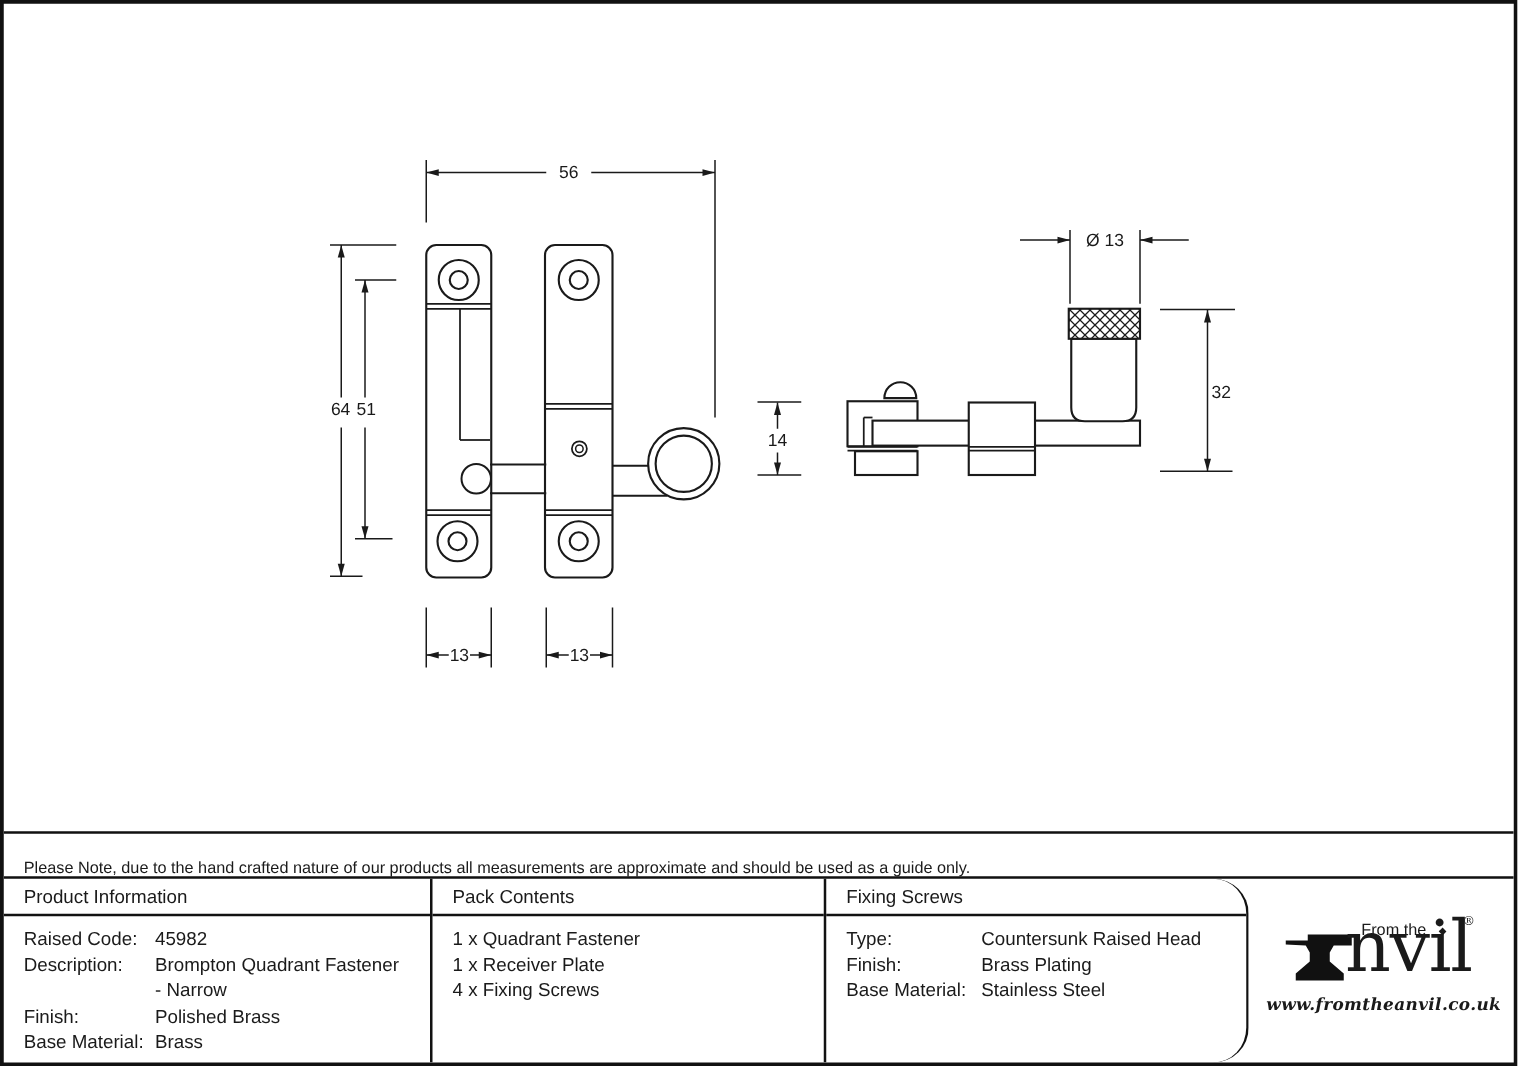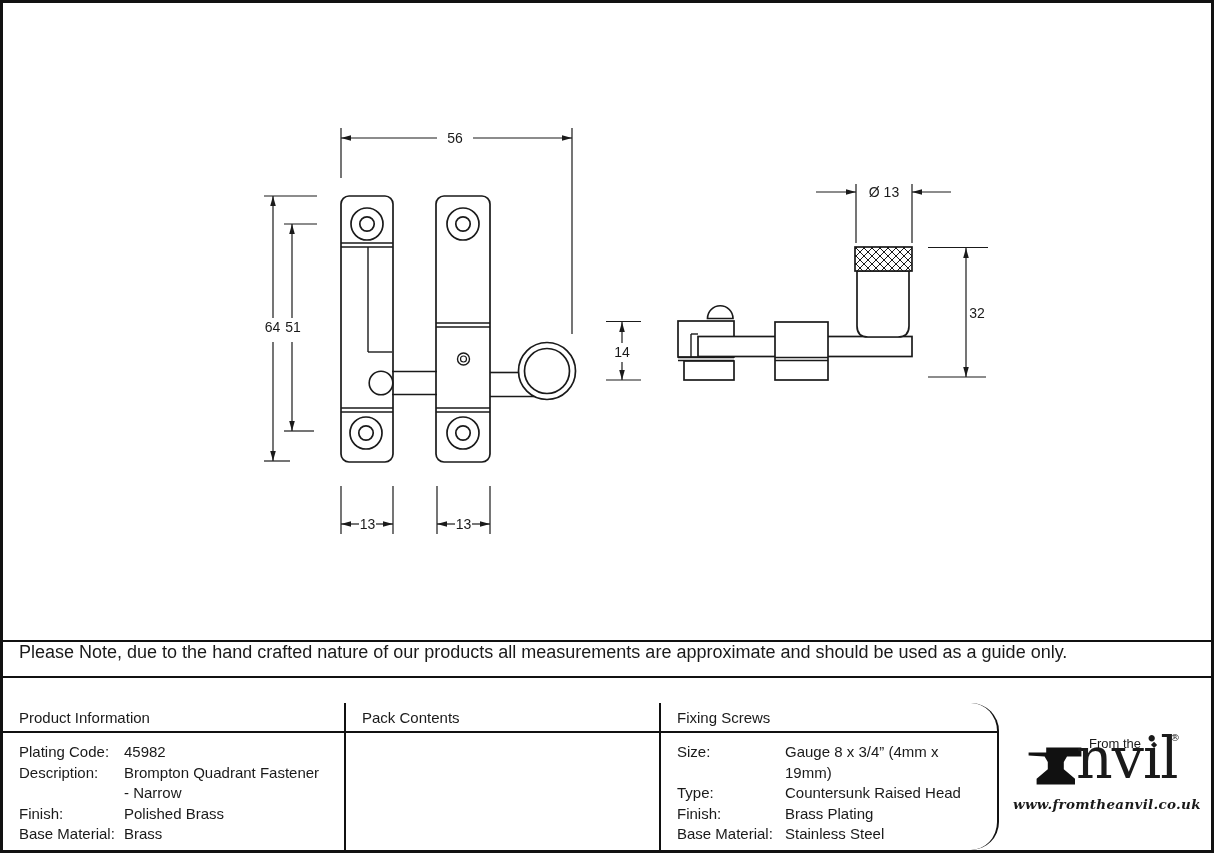--- a/index.html
+++ b/index.html
@@ -9,26 +9,26 @@
     background:#ffffff;
     border:3px solid #111;
     box-sizing:border-box;
     font-family:"Liberation Sans",sans-serif;
     color:#1a1a1a;
     margin:0 auto;
     overflow:hidden;
   }
   .drawing-area{position:absolute;top:0;left:0;width:1208px;height:662px;}
   .note-bar{
-    position:absolute;top:637px;left:0;width:1208px;height:38px;
+    position:absolute;top:662px;left:0;width:1208px;height:38px;
     border-top:2px solid #111;border-bottom:2px solid #111;
     box-sizing:border-box;
-    display:flex;align-items:flex-start;
+    display:flex;align-items:flex-end;
     padding-left:16px;
-    font-size:18px;
+    font-size:13px;
   }
   .info-table{
     position:absolute;top:700px;left:0;width:1208px;height:147px;
     display:flex;
   }
   .col{box-sizing:border-box;border-right:2px solid #111;display:flex;flex-direction:column;}
   .col-product{width:343px;}
   .col-pack{width:315px;}
   .col-fixing{width:338px;border-radius:28px;}
   .col-logo{flex:1;border-right:none;align-items:center;justify-content:center;}
@@ -216,21 +216,21 @@
   <div class="note-bar">
     <span>Please Note, due to the hand crafted nature of our products all measurements are approximate and should be used as a guide only.</span>
   </div>
 
   <div class="info-table">
 
     <div class="col col-product">
       <div class="col-header">Product Information</div>
       <div class="col-body">
         <div class="kv-row">
-          <span class="kv-label">Plating Code:</span>
+          <span class="kv-label">Raised Code:</span>
           <span class="kv-value">45982</span>
         </div>
         <div class="kv-row">
           <span class="kv-label">Description:</span>
           <span class="kv-value">Brompton Quadrant Fastener</span>
         </div>
         <div class="kv-row">
           <span class="kv-label"></span>
           <span class="kv-value">- Narrow</span>
         </div>
@@ -240,29 +240,30 @@
         </div>
         <div class="kv-row">
           <span class="kv-label">Base Material:</span>
           <span class="kv-value">Brass</span>
         </div>
       </div>
     </div>
 
     <div class="col col-pack">
       <div class="col-header">Pack Contents</div>
+      <div class="col-body">
+        <span class="pack-item">1 x Quadrant Fastener</span>
+        <span class="pack-item">1 x Receiver Plate</span>
+        <span class="pack-item">4 x Fixing Screws</span>
+      </div>
     </div>
 
     <div class="col col-fixing">
       <div class="col-header">Fixing Screws</div>
       <div class="col-body">
-        <div class="kv-row">
-          <span class="kv-label">Size:</span>
-          <span class="kv-value">Gauge 8 x 3/4” (4mm x 19mm)</span>
-        </div>
         <div class="kv-row">
           <span class="kv-label">Type:</span>
           <span class="kv-value">Countersunk Raised Head</span>
         </div>
         <div class="kv-row">
           <span class="kv-label">Finish:</span>
           <span class="kv-value">Brass Plating</span>
         </div>
         <div class="kv-row">
           <span class="kv-label">Base Material:</span>

